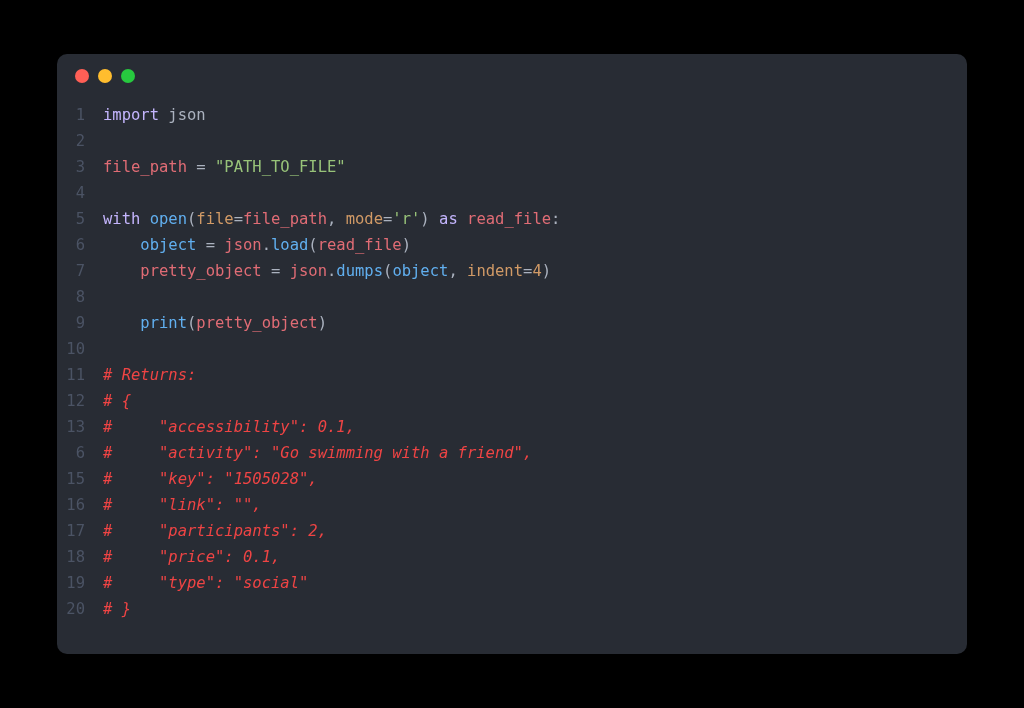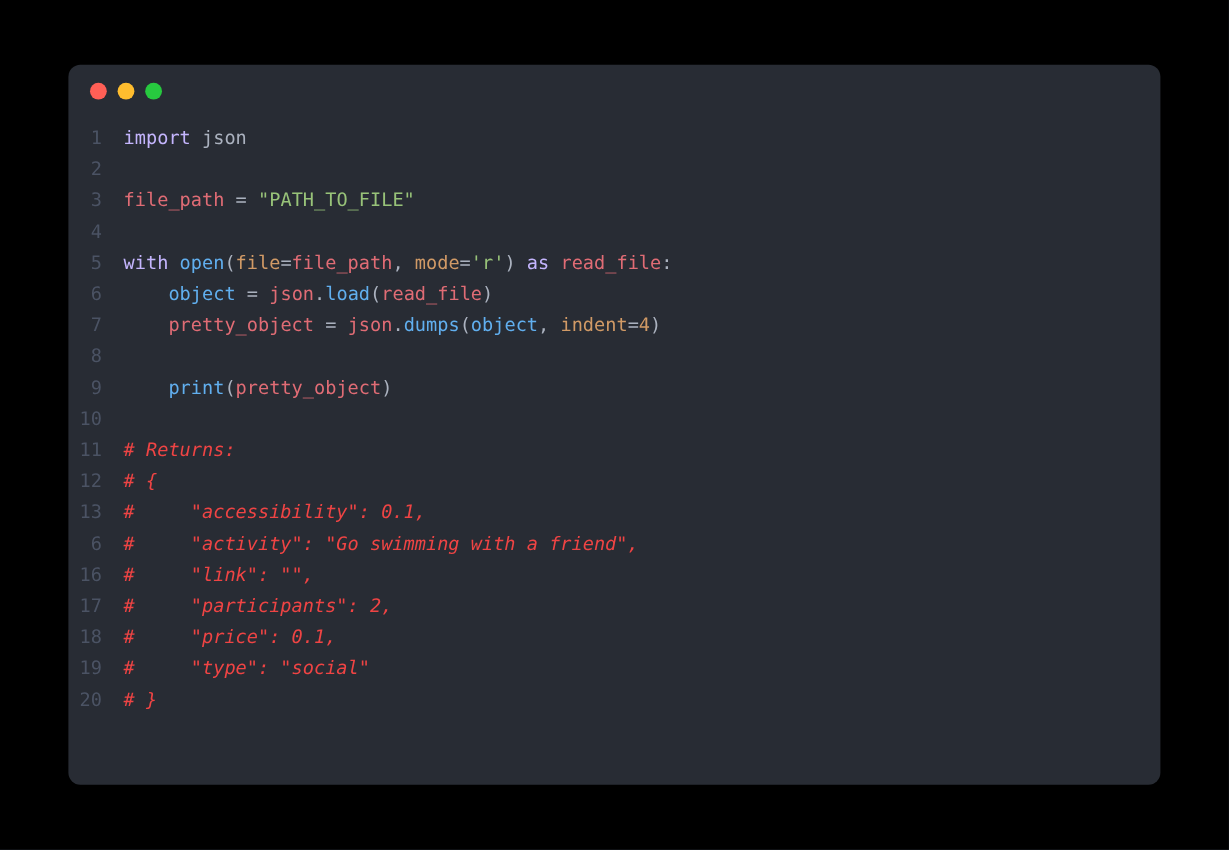--- a/index.html
+++ b/index.html
@@ -104,20 +104,21 @@
       <div class="code-line"><span class="line-number">5</span><span class="line-content"><span class="tok-keyword">with</span><span> </span><span class="tok-builtin">open</span><span class="tok-punct">(</span><span class="tok-param">file</span><span class="tok-op">=</span><span class="tok-var">file_path</span><span class="tok-punct">, </span><span class="tok-param">mode</span><span class="tok-op">=</span><span class="tok-string">'r'</span><span class="tok-punct">)</span><span> </span><span class="tok-keyword">as</span><span> </span><span class="tok-var">read_file</span><span class="tok-punct">:</span></span></div>
       <div class="code-line"><span class="line-number">6</span><span class="line-content"><span>    </span><span class="tok-builtin">object</span><span> </span><span class="tok-op">=</span><span> </span><span class="tok-var">json</span><span class="tok-punct">.</span><span class="tok-method">load</span><span class="tok-punct">(</span><span class="tok-var">read_file</span><span class="tok-punct">)</span></span></div>
       <div class="code-line"><span class="line-number">7</span><span class="line-content"><span>    </span><span class="tok-var">pretty_object</span><span> </span><span class="tok-op">=</span><span> </span><span class="tok-var">json</span><span class="tok-punct">.</span><span class="tok-method">dumps</span><span class="tok-punct">(</span><span class="tok-builtin">object</span><span class="tok-punct">, </span><span class="tok-param">indent</span><span class="tok-op">=</span><span class="tok-number">4</span><span class="tok-punct">)</span></span></div>
       <div class="code-line"><span class="line-number">8</span><span class="line-content"></span></div>
       <div class="code-line"><span class="line-number">9</span><span class="line-content"><span>    </span><span class="tok-builtin">print</span><span class="tok-punct">(</span><span class="tok-var">pretty_object</span><span class="tok-punct">)</span></span></div>
       <div class="code-line"><span class="line-number">10</span><span class="line-content"></span></div>
       <div class="code-line"><span class="line-number">11</span><span class="line-content"><span class="tok-comment"># Returns:</span></span></div>
       <div class="code-line"><span class="line-number">12</span><span class="line-content"><span class="tok-comment"># {</span></span></div>
       <div class="code-line"><span class="line-number">13</span><span class="line-content"><span class="tok-comment">#     "accessibility": 0.1,</span></span></div>
       <div class="code-line"><span class="line-number">6</span><span class="line-content"><span class="tok-comment">#     "activity": "Go swimming with a friend",</span></span></div>
+      <div class="code-line"><span class="line-number">15</span><span class="line-content"><span class="tok-comment">#     "key": "1505028",</span></span></div>
       <div class="code-line"><span class="line-number">16</span><span class="line-content"><span class="tok-comment">#     "link": "",</span></span></div>
       <div class="code-line"><span class="line-number">17</span><span class="line-content"><span class="tok-comment">#     "participants": 2,</span></span></div>
       <div class="code-line"><span class="line-number">18</span><span class="line-content"><span class="tok-comment">#     "price": 0.1,</span></span></div>
       <div class="code-line"><span class="line-number">19</span><span class="line-content"><span class="tok-comment">#     "type": "social"</span></span></div>
       <div class="code-line"><span class="line-number">20</span><span class="line-content"><span class="tok-comment"># }</span></span></div>
     </div>
 
 </div>
 
 </body></html>

